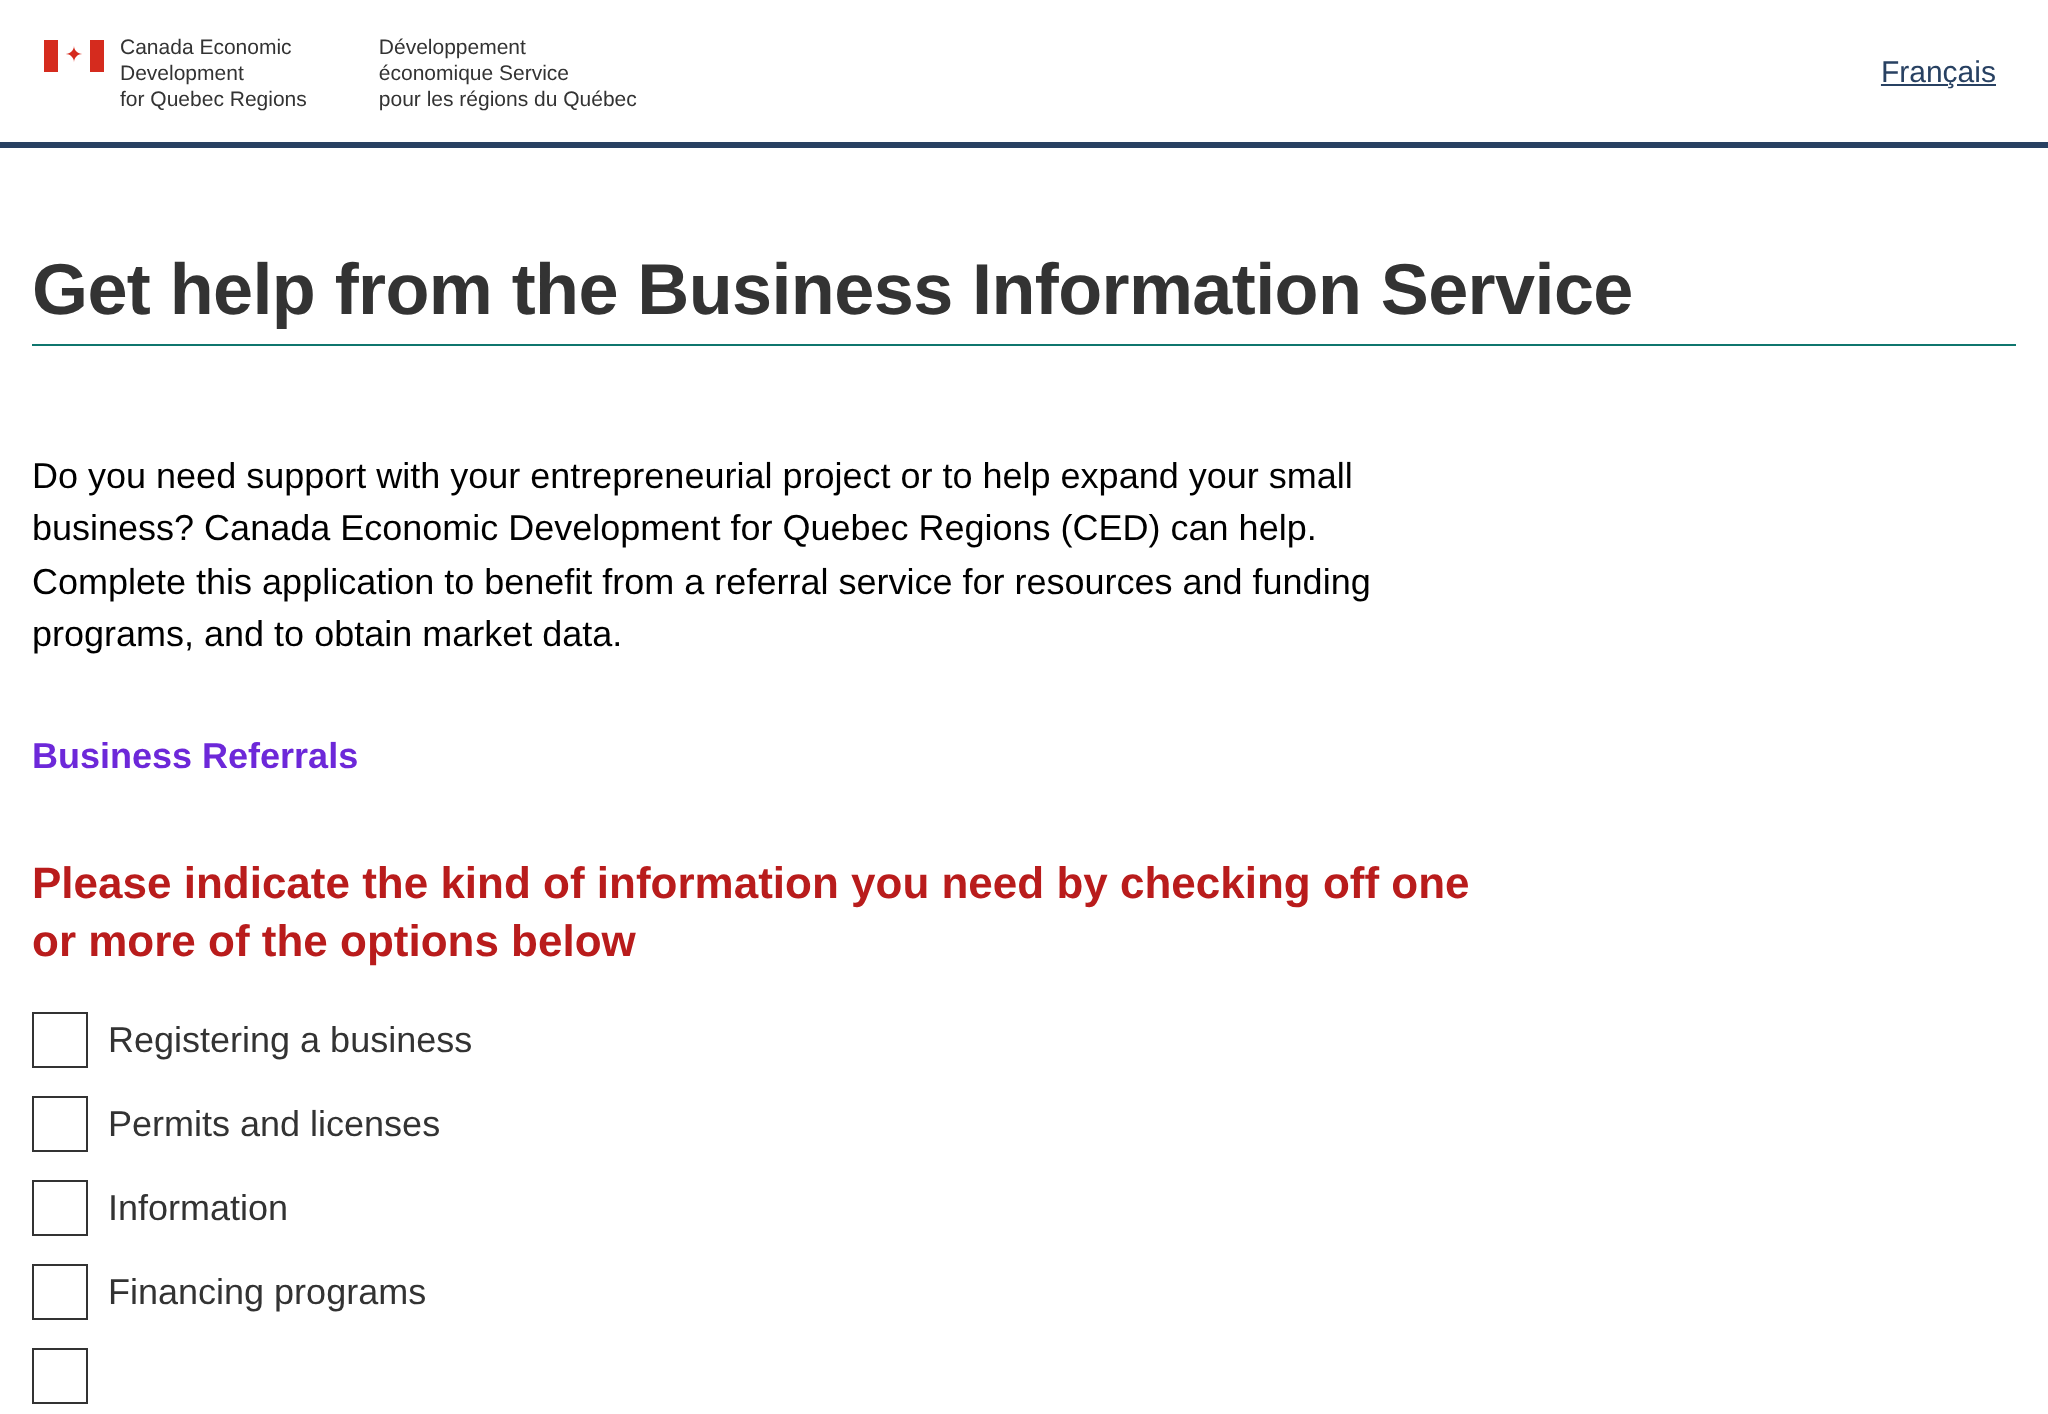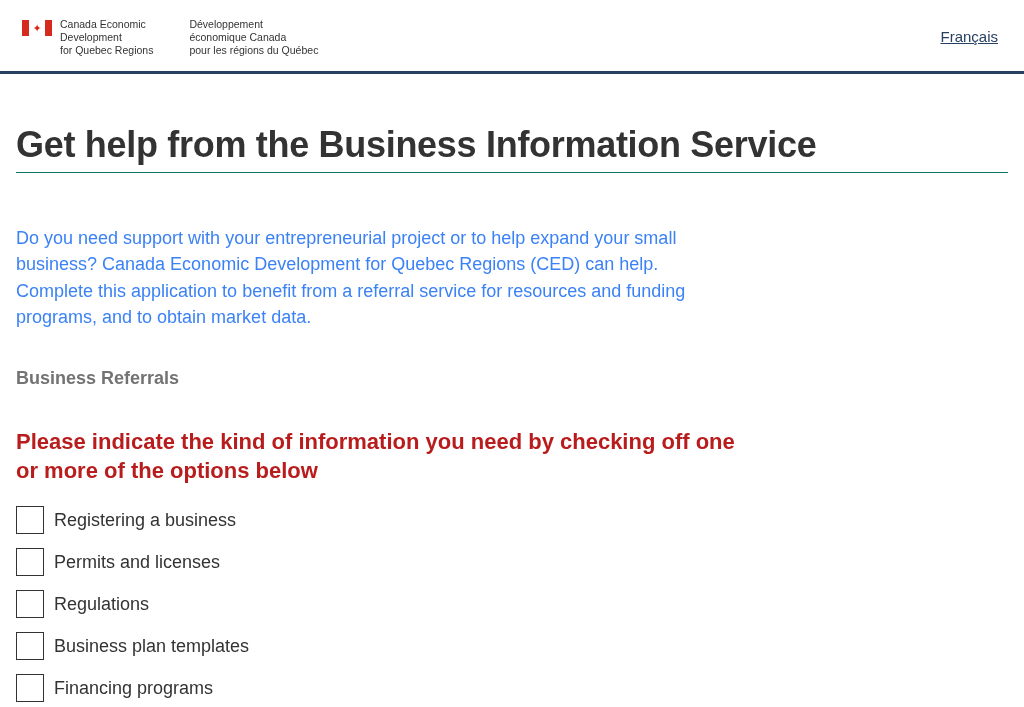--- a/index.html
+++ b/index.html
@@ -55,28 +55,28 @@
     font-weight: 700;
     color: #333;
     padding-bottom: 6px;
     border-bottom: 1px solid #0f766e;
     letter-spacing: -0.3px;
   }
   .intro {
     margin-top: 52px;
     font-size: 18px;
     line-height: 1.45;
-    color: #3b82f6;
+    color: #000000;
     max-width: 710px;
   }
   .section-heading {
     margin-top: 38px;
     font-size: 18px;
     font-weight: 700;
-    color: #737373;
+    color: #6d28d9;
   }
   .question {
     margin-top: 38px;
     font-size: 22px;
     font-weight: 700;
     line-height: 1.35;
     color: #b91c1c;
     max-width: 740px;
   }
   .options {
@@ -114,21 +114,21 @@
       <div class="bar-red"></div>
     </div>
     <div class="org-names">
       <div class="org-col">
         <div>Canada Economic</div>
         <div>Development</div>
         <div>for Quebec Regions</div>
       </div>
       <div class="org-col">
         <div>Développement</div>
-        <div>économique Canada</div>
+        <div>économique Service</div>
         <div>pour les régions du Québec</div>
       </div>
     </div>
   </div>
   <a class="lang-link">Français</a>
 </div>
 
 <div class="main">
   <h1 class="page-title">Get help from the Business Information Service</h1>
   <p class="intro">Do you need support with your entrepreneurial project or to help expand your small business? Canada Economic Development for Quebec Regions (CED) can help. Complete this application to benefit from a referral service for resources and funding programs, and to obtain market data.</p>
@@ -139,25 +139,21 @@
     <div class="option-row">
       <div class="checkbox"></div>
       <span class="option-label">Registering a business</span>
     </div>
     <div class="option-row">
       <div class="checkbox"></div>
       <span class="option-label">Permits and licenses</span>
     </div>
     <div class="option-row">
       <div class="checkbox"></div>
-      <span class="option-label">Regulations</span>
-    </div>
-    <div class="option-row">
-      <div class="checkbox"></div>
-      <span class="option-label">Business plan templates</span>
+      <span class="option-label">Information</span>
     </div>
     <div class="option-row">
       <div class="checkbox"></div>
       <span class="option-label">Financing programs</span>
     </div>
     <div class="option-row">
       <div class="checkbox"></div>
 
     </div>
   </div>

